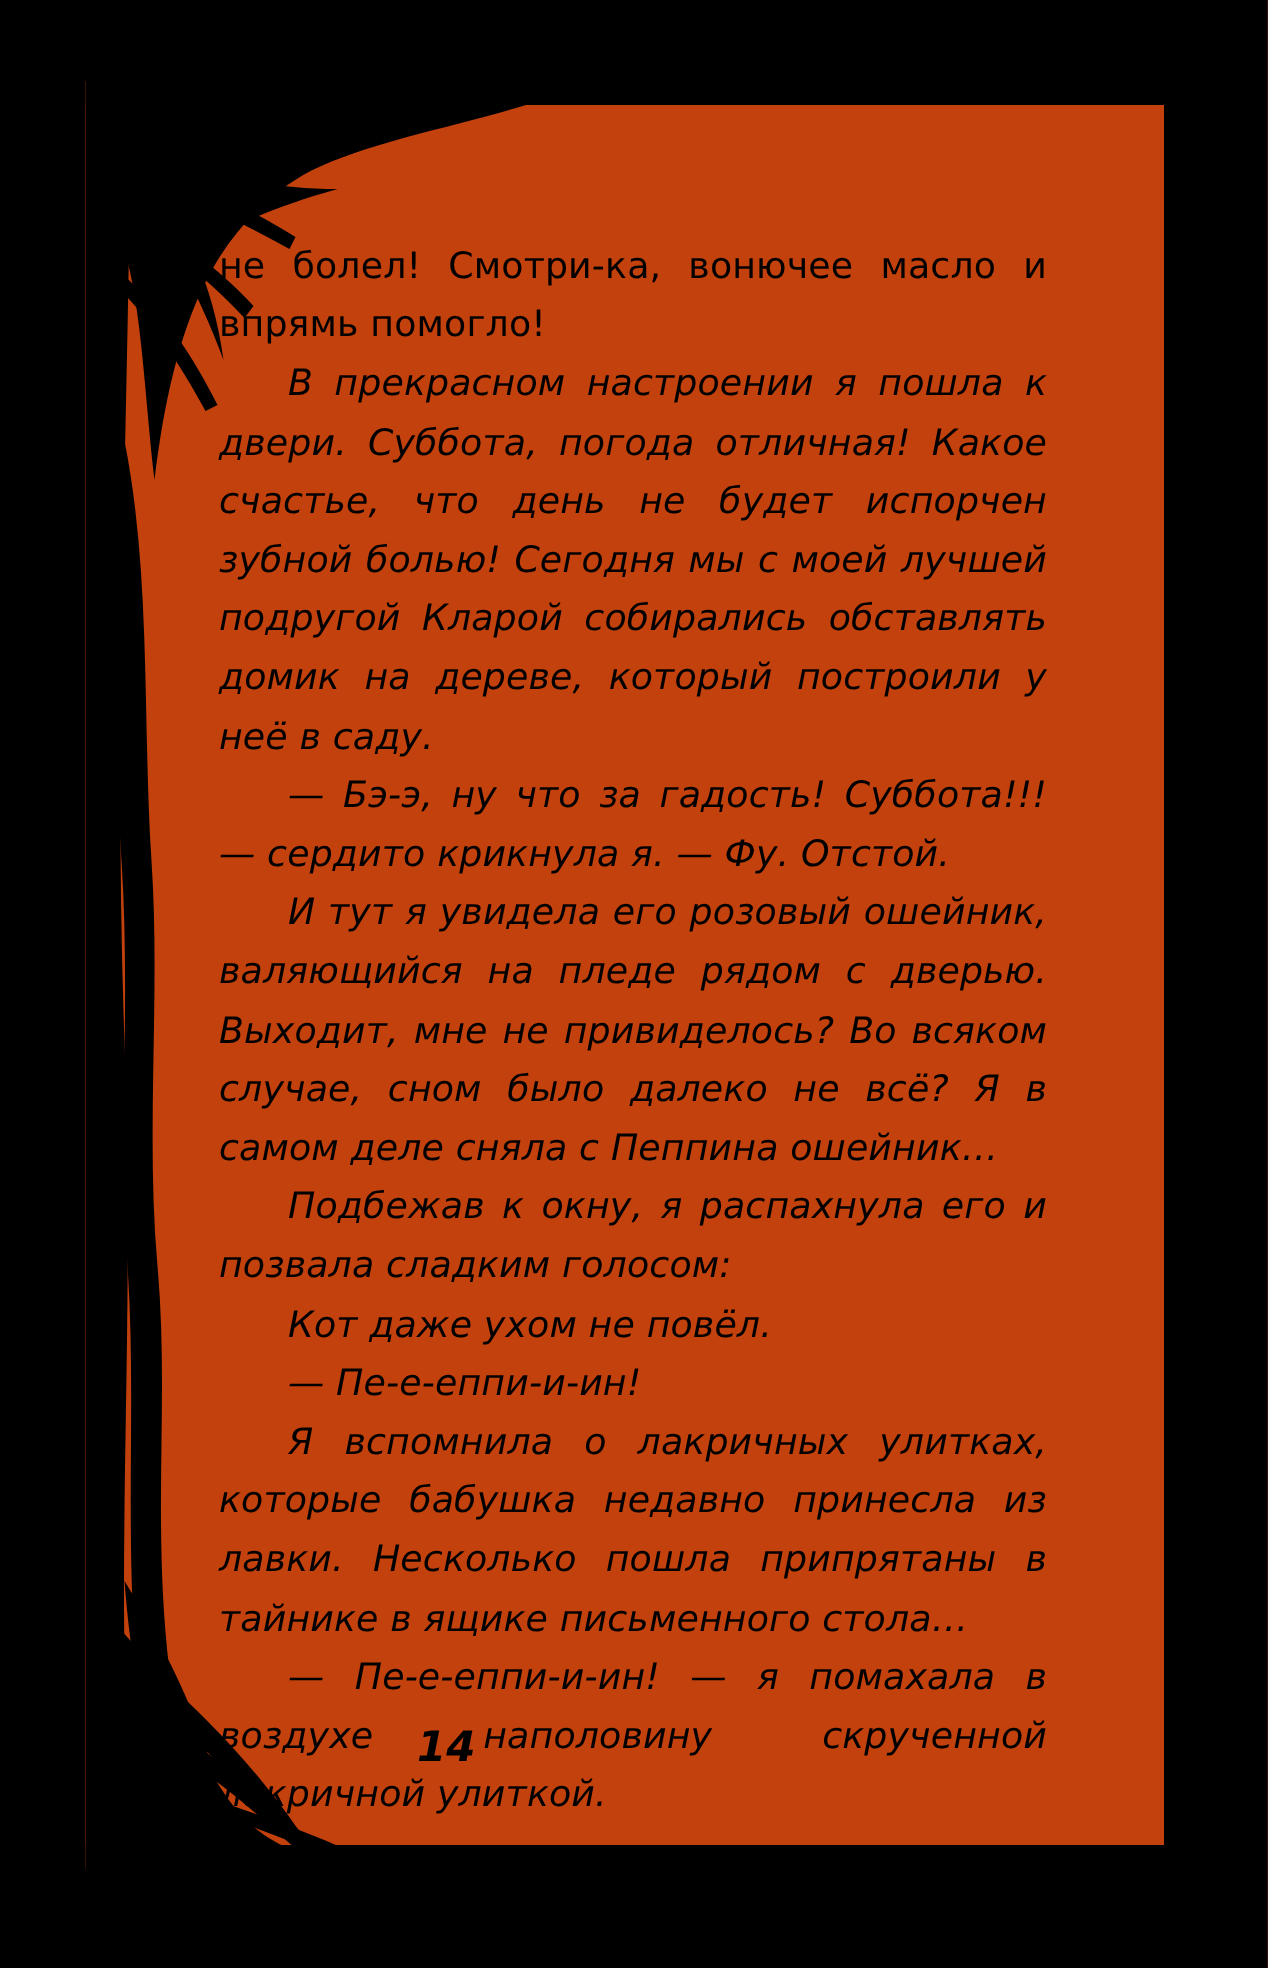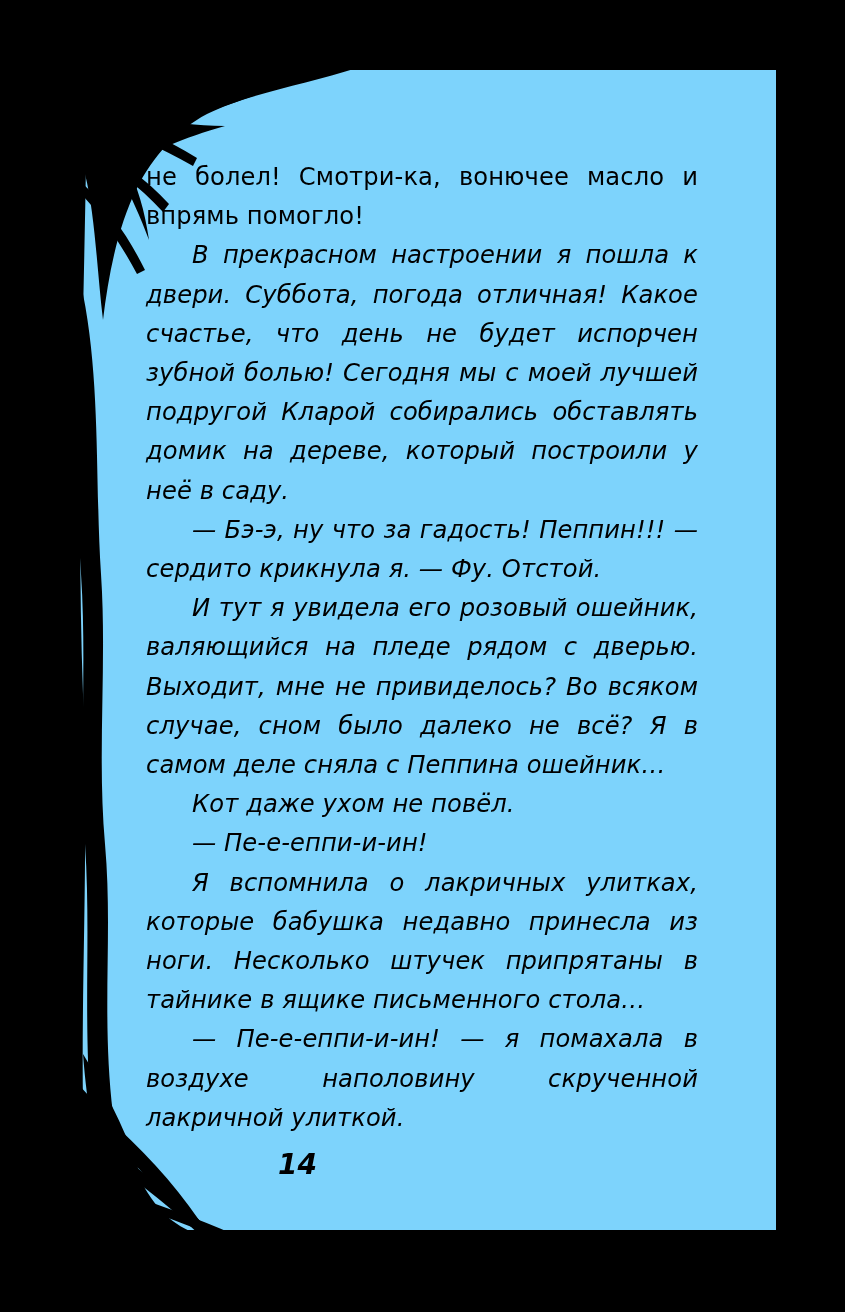--- a/index.html
+++ b/index.html
@@ -15,21 +15,21 @@
     font-family: "DejaVu Sans", sans-serif;
   }
 
   
   .page {
     position: absolute;
     left: 57px;
     top: 54px;
     width: 731px;
     height: 1192px;
-    background: #7dd3fc;
+    background: #c2410c;
   }
 
   
   .branch-frame {
     position: absolute;
     left: 0;
     top: 0;
     width: 731px;
     height: 1192px;
     pointer-events: none;
@@ -112,22 +112,23 @@
     <path d="M70,1140 C104,1152 140,1164 176,1180 L168,1186 C132,1172 98,1158 64,1148 Z" fill="#000000"></path>
 
     <path d="M0,1176 H731 V1192 H0 Z" fill="#000000"></path>
 
     <path d="M719,0 H731 V1192 H719 Z" fill="#000000"></path>
   </svg>
 
   <div class="text-column">
     <p class="para first">не болел! Смотри-ка, вонючее масло и впрямь помогло!</p>
     <p class="para indent">В прекрасном настроении я пошла к двери. Суббота, погода отличная! Какое счастье, что день не будет испорчен зубной болью! Сегодня мы с моей лучшей подругой Кларой собирались обставлять домик на дереве, который построили у неё в саду.</p>
-    <p class="para indent">— Бэ-э, ну что за гадость! Пеппин!!! — сердито крикнула я. — Фу. Отстой.</p>
+    <p class="para indent">— Бэ-э, ну что за гадость! Суббота!!! — сердито крикнула я. — Фу. Отстой.</p>
     <p class="para indent">И тут я увидела его розовый ошейник, валяющийся на пледе рядом с дверью. Выходит, мне не привиделось? Во всяком случае, сном было далеко не всё? Я в самом деле сняла с Пеппина ошейник…</p>
+    <p class="para indent">Подбежав к окну, я распахнула его и позвала сладким голосом:</p>
     <p class="para indent">Кот даже ухом не повёл.</p>
     <p class="para indent">— Пе-е-еппи-и-ин!</p>
-    <p class="para indent">Я вспомнила о лакричных улитках, которые бабушка недавно принесла из ноги. Несколько штучек припрятаны в тайнике в ящике письменного стола…</p>
+    <p class="para indent">Я вспомнила о лакричных улитках, которые бабушка недавно принесла из лавки. Несколько пошла припрятаны в тайнике в ящике письменного стола…</p>
     <p class="para indent">— Пе-е-еппи-и-ин! — я помахала в воздухе наполовину скрученной лакричной улиткой.</p>
   </div>
 
   <div class="folio">14</div>
 </div>
 
 </body></html>

